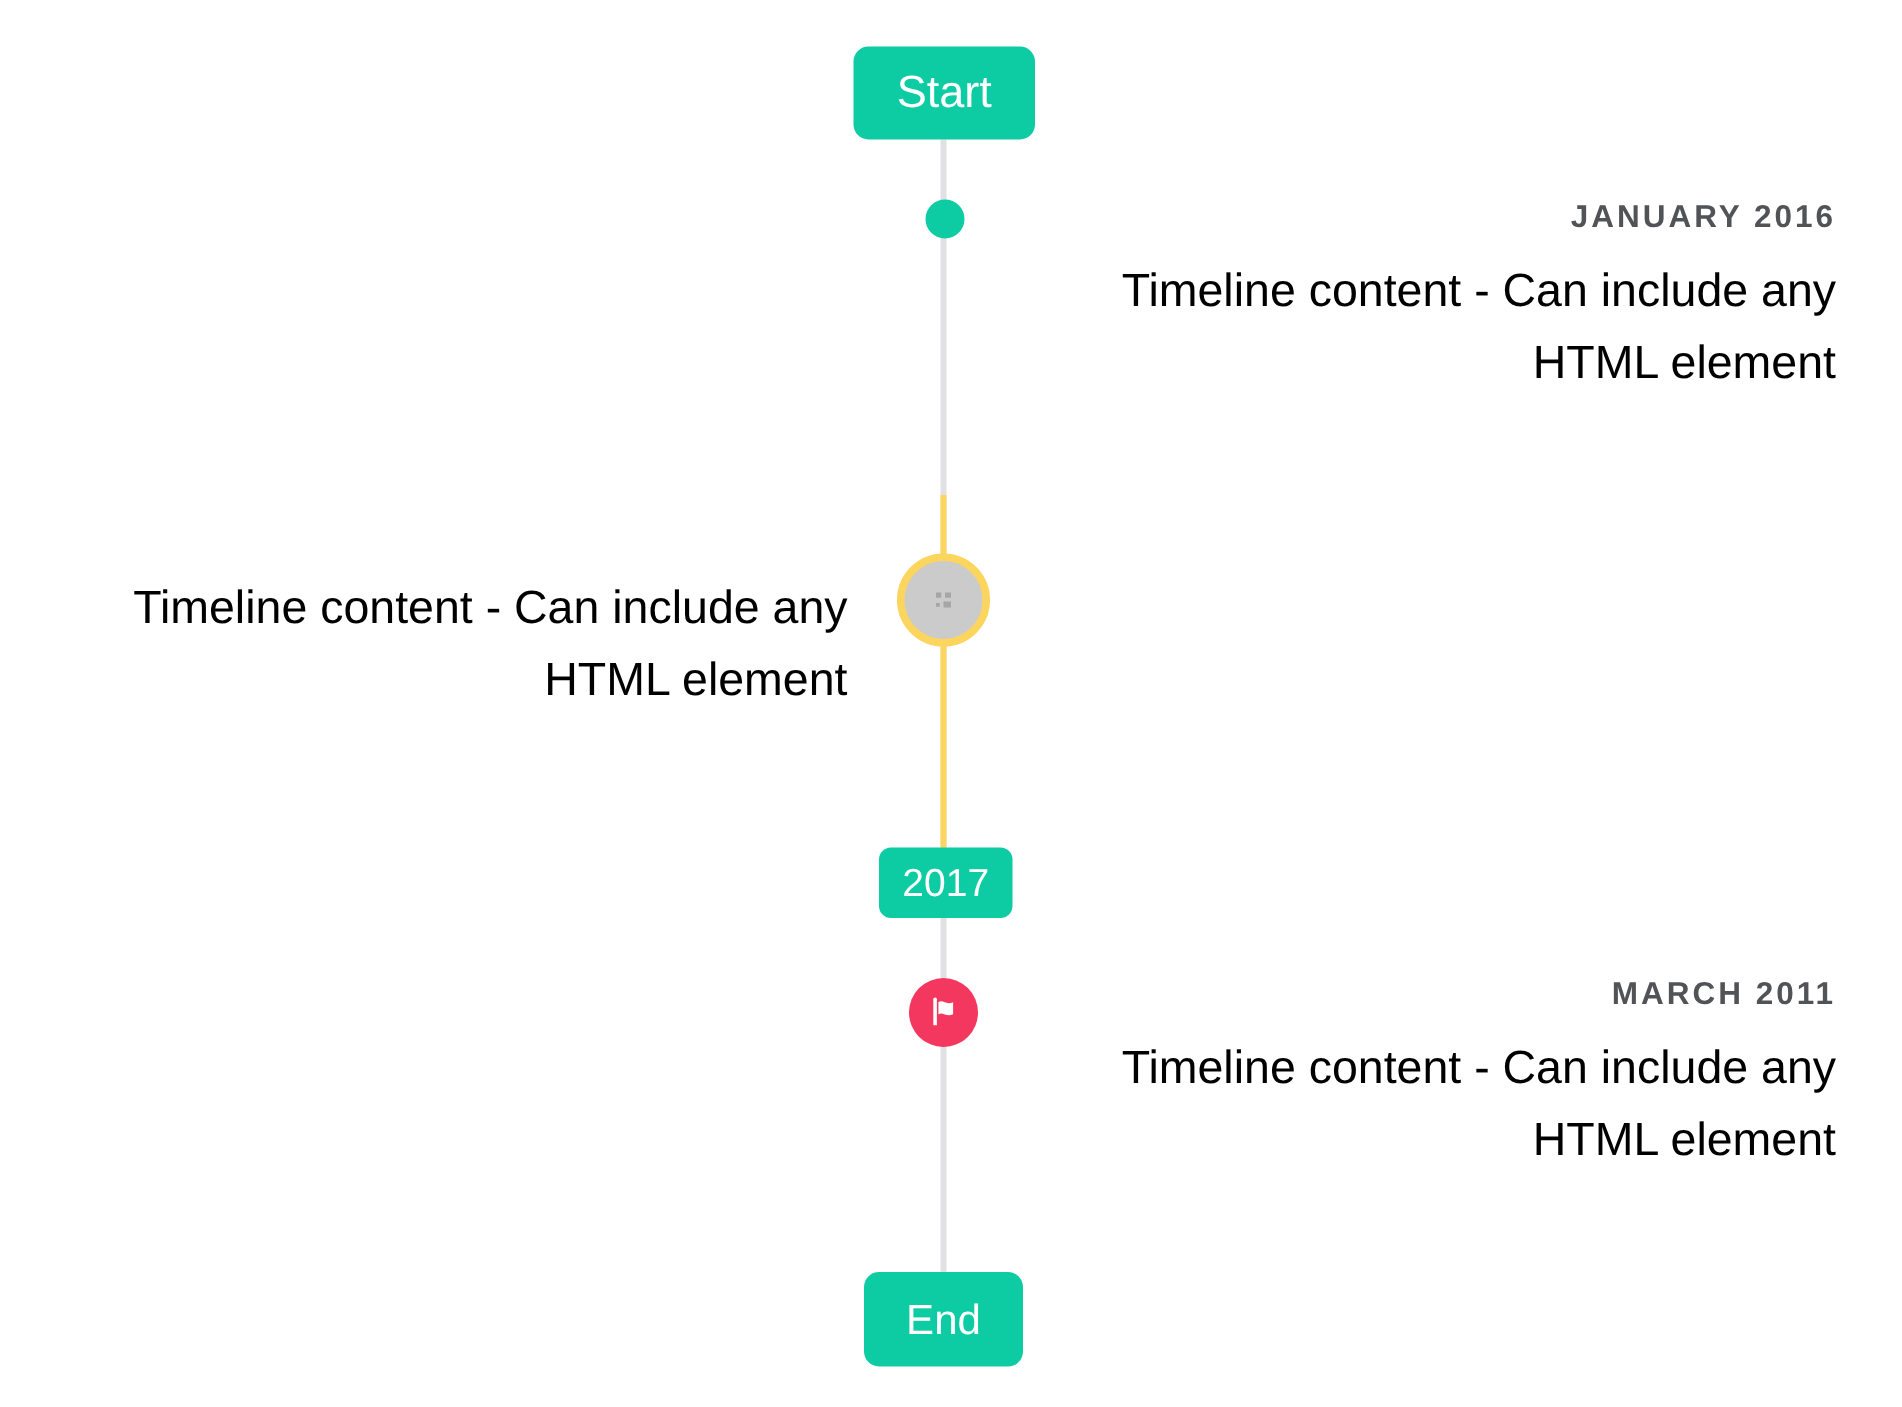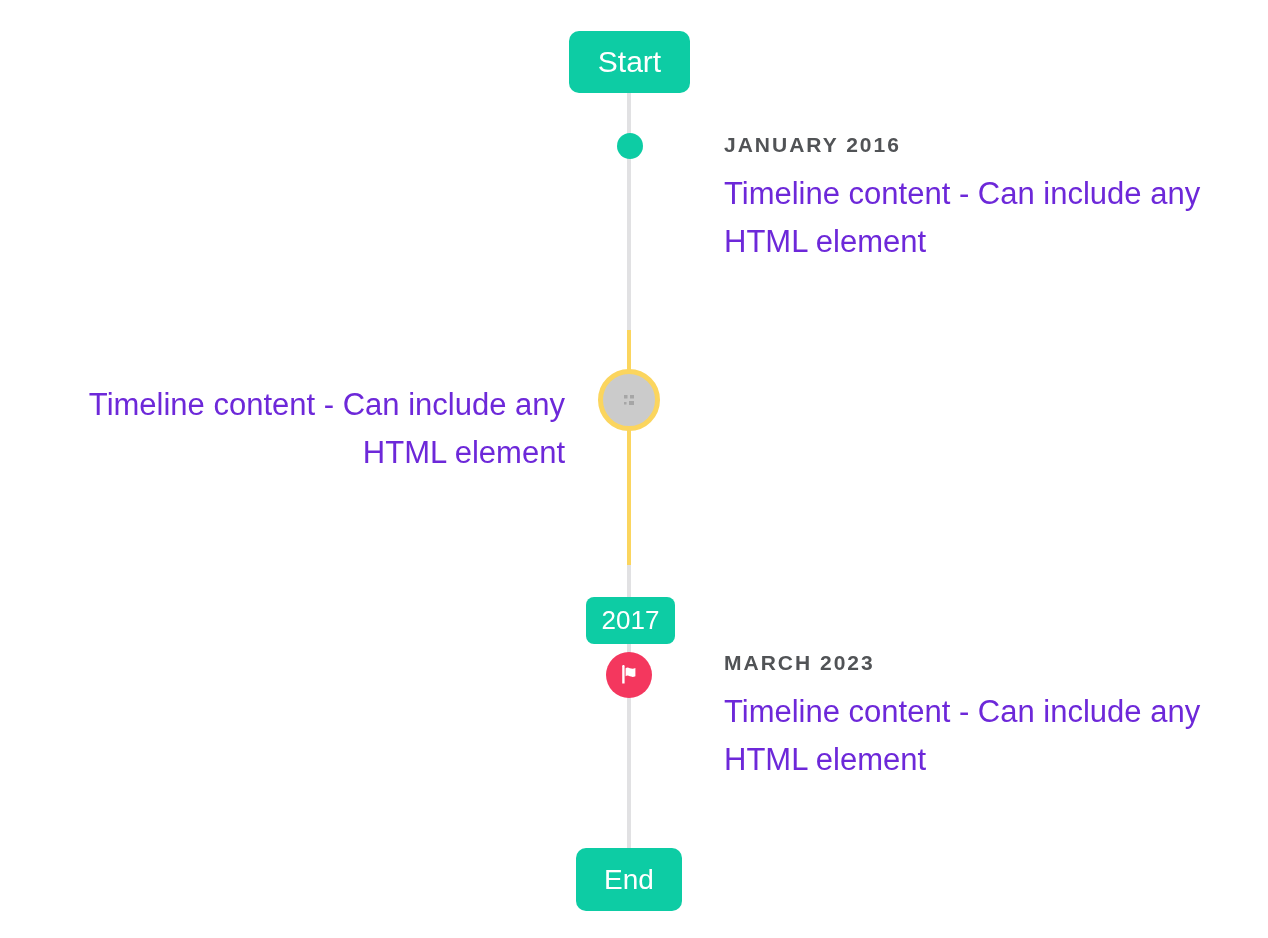--- a/index.html
+++ b/index.html
@@ -39,21 +39,21 @@
   .badge {
     position: absolute;
     background: #0dcca4;
     color: #ffffff;
     display: flex;
     align-items: center;
     justify-content: center;
     box-sizing: border-box;
   }
   .badge.start { left: 569px; top: 31px;  width: 121px; height: 62px; border-radius: 10px; font-size: 30px; }
-  .badge.year  { left: 586px; top: 565px; width: 89px;  height: 47px; border-radius: 8px;  font-size: 26px; margin-top: 32px; }
+  .badge.year  { left: 586px; top: 565px; width: 89px;  height: 47px; border-radius: 8px;  font-size: 26px; }
   .badge.end   { left: 576px; top: 848px; width: 106px; height: 63px; border-radius: 10px; font-size: 28px; }
 
   
   .marker-dot {
     position: absolute;
     left: 617px; top: 133px;
     width: 26px; height: 26px;
     border-radius: 50%;
     background: #0dcca4;
   }
@@ -75,38 +75,38 @@
     width: 46px; height: 46px;
     border-radius: 50%;
     background: #f4375e;
     display: flex;
     align-items: center;
     justify-content: center;
   }
 
   
   .entry { position: absolute; }
-  .entry-right { left: 724px; width: 530px; text-align: left; }
+  .entry-right { left: 694px; width: 530px; text-align: right; }
   .entry-left  { left: 37px;  width: 528px; text-align: right; }
   .e1 { top: 133px; }
   .e2 { top: 368px; }
   .e3 { top: 651px; }
 
   .entry-date {
     font-size: 21px;
     font-weight: 700;
     letter-spacing: 2px;
     color: #515356;
     line-height: 24px;
   }
   .entry-content {
     margin-top: 13px;
     font-size: 31px;
     line-height: 48px;
-    color: #6d28d9;
+    color: #000000;
   }
 
   .flag-svg { width: 24px; height: 24px; }
   .broken-img-svg { width: 16px; height: 15px; }
 </style>
 </head>
 <body>
 
 <div class="stage">
 
@@ -135,19 +135,19 @@
 
   <div class="badge year">2017</div>
 
   <div class="marker-flag">
     <svg class="flag-svg" viewBox="0 0 24 24" xmlns="http://www.w3.org/2000/svg" fill="#ffffff">
       <path d="M5.2 3.2 C5.2 2.5 5.8 2 6.4 2 C7.1 2 7.6 2.5 7.6 3.2 L7.6 20.5 L5.2 20.5 Z"></path>
       <path d="M8.6 5.2 C11.4 2.9 13.8 7.4 18.4 5.1 L18.4 13.2 C13.8 15.5 11.4 11 8.6 13.3 Z"></path>
     </svg>
   </div>
   <div class="entry entry-right e3">
-    <div class="entry-date">MARCH 2023</div>
+    <div class="entry-date">MARCH 2011</div>
     <div class="entry-content">Timeline content - Can include any HTML element</div>
   </div>
 
   <div class="badge end">End</div>
 
 </div>
 
 </body></html>

